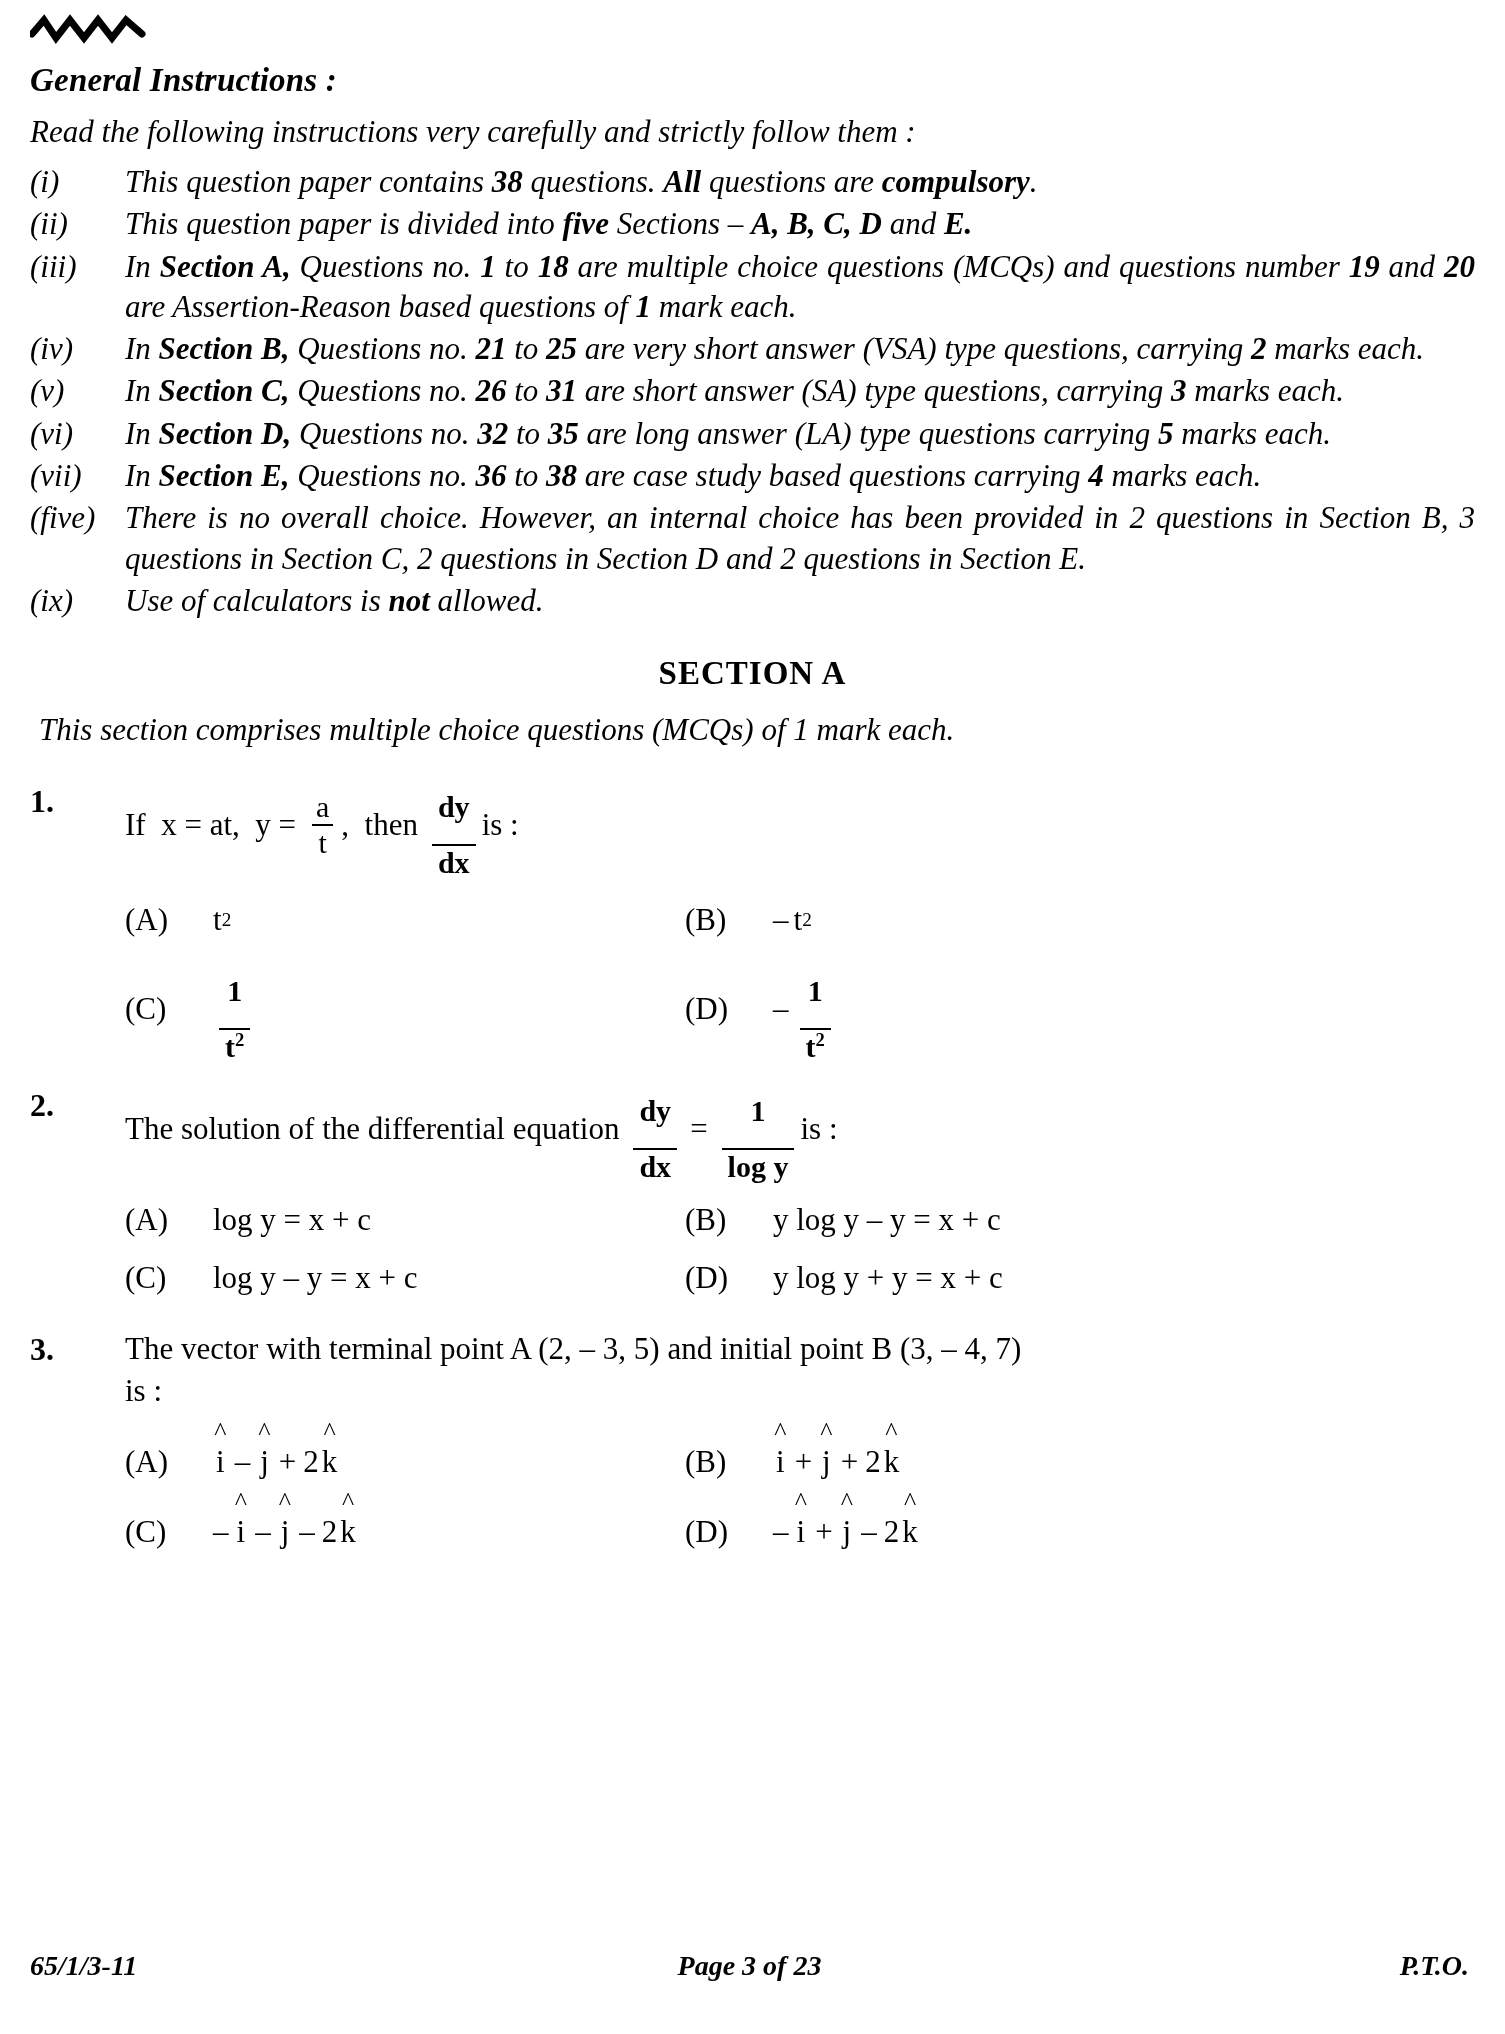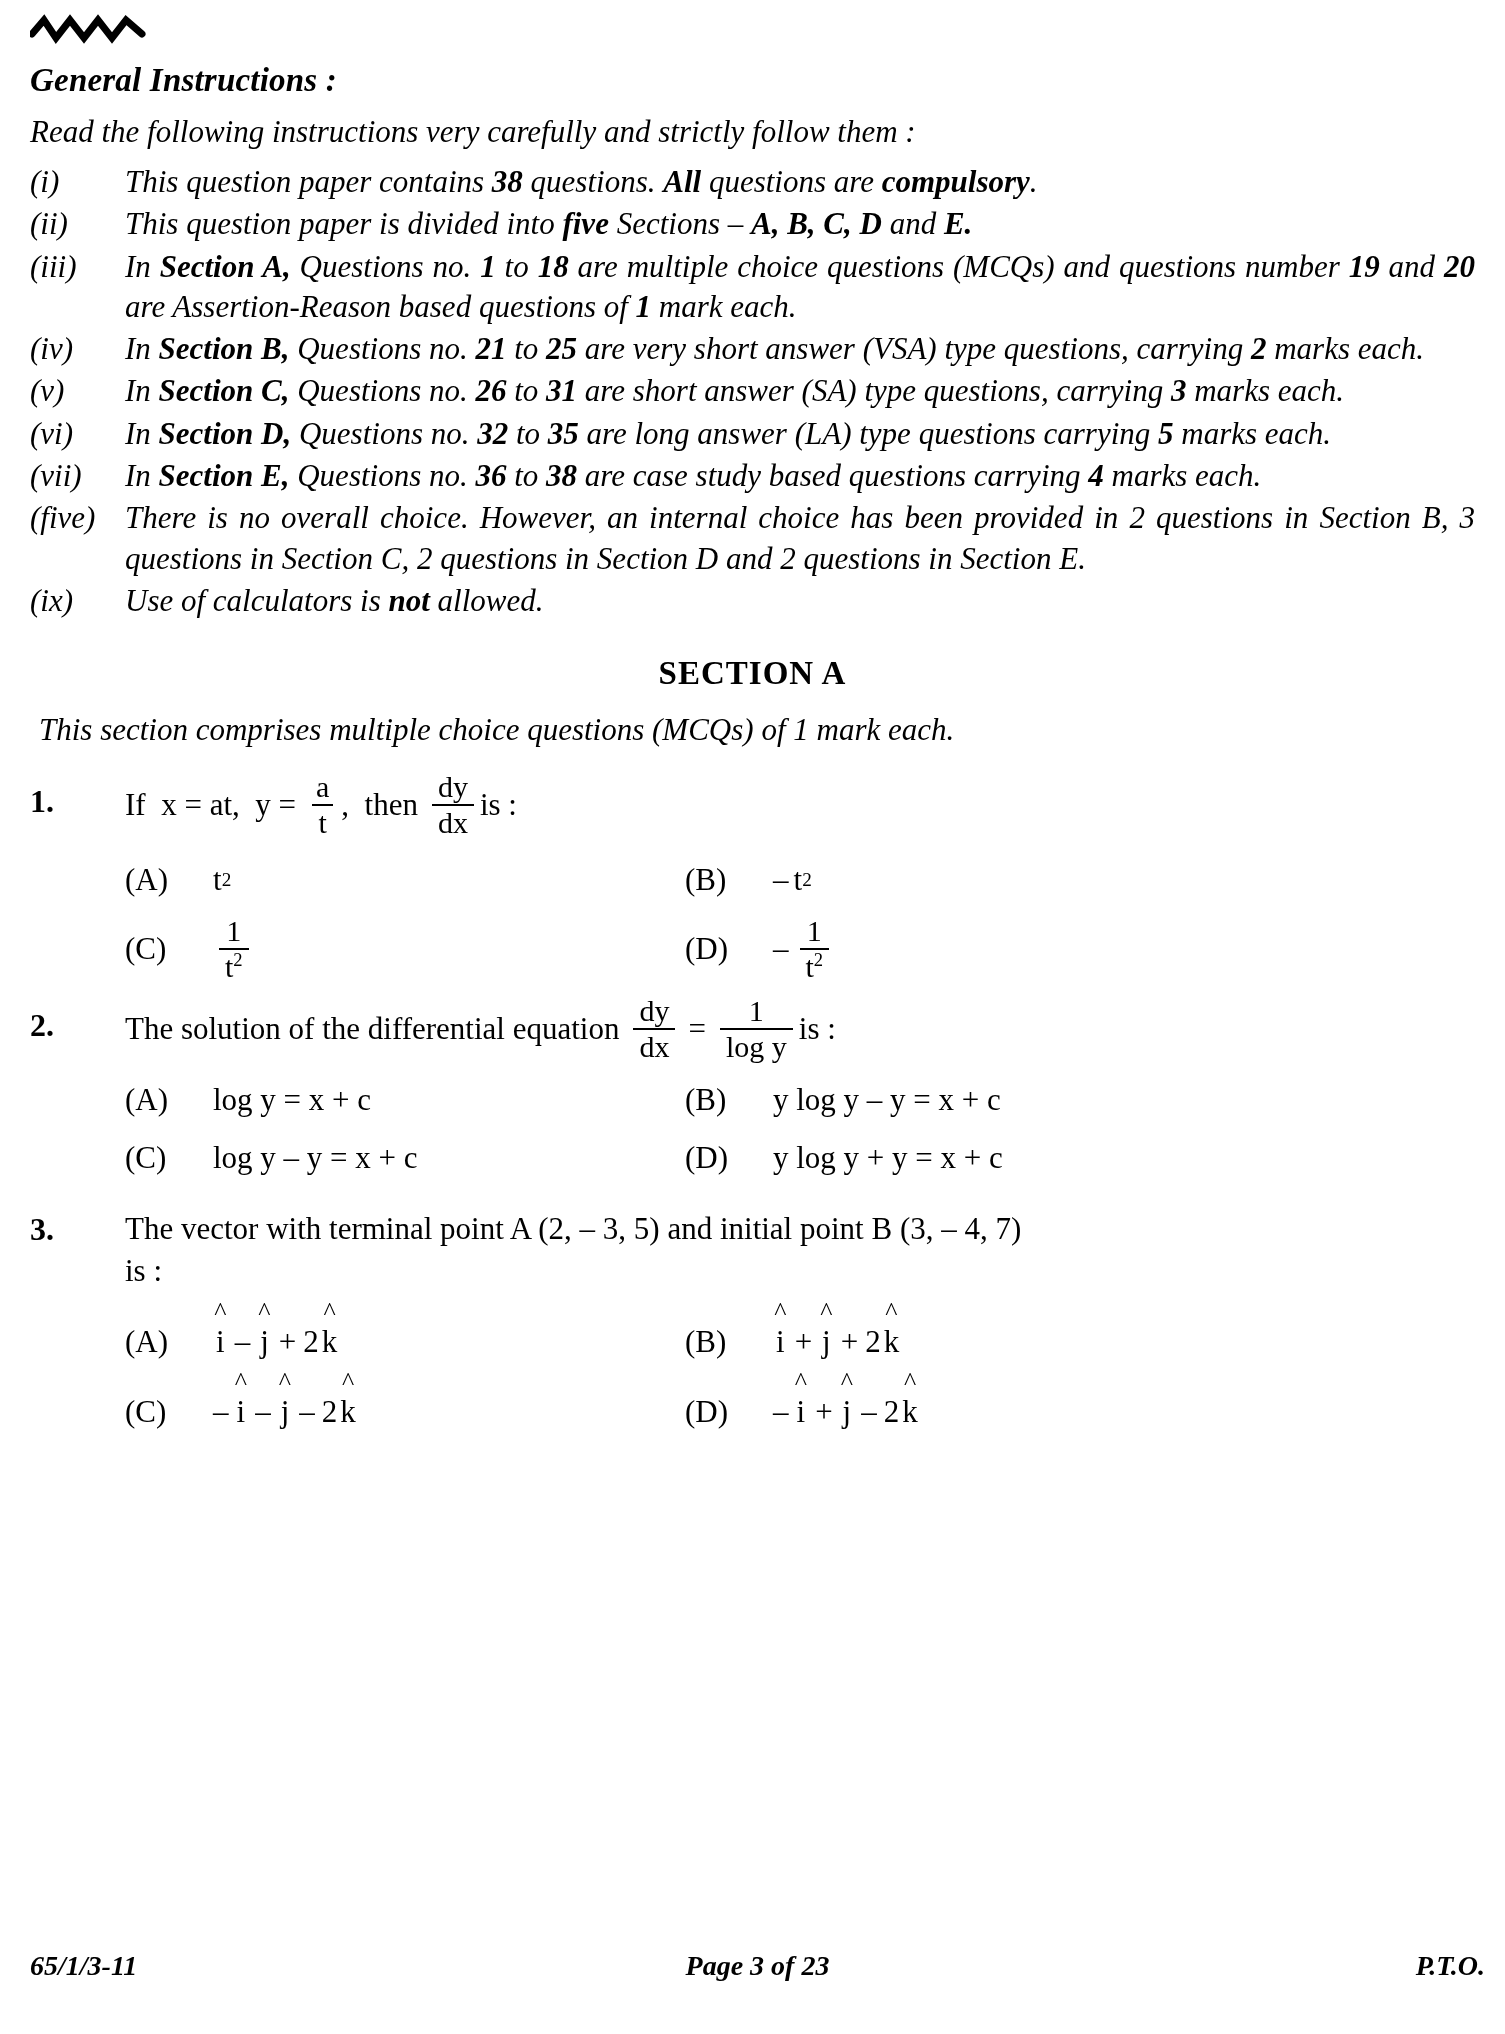--- a/index.html
+++ b/index.html
@@ -154,21 +154,21 @@
   }
   .frac .num {
     padding: 0 6px 2px 6px;
     font-size: 30px;
   }
   .frac .den {
     border-top: 2.2px solid #000;
     padding: 2px 6px 0 6px;
     font-size: 30px;
   }
-  .frac.bold .num, .frac.bold .den { font-weight: normal; }
+  .frac.bold .num, .frac.bold .den { font-weight: bold; margin-top: 20px; }
 
   sup.exp {
     font-size: 0.62em;
     vertical-align: super;
     line-height: 0;
   }
 
   .hatvar {
     position: relative;
     display: inline-block;
@@ -184,21 +184,21 @@
     line-height: 1;
   }
 
   .op { margin: 0 7px; }
   .neg { margin-right: 5px; }
 
   
   .footer {
     position: absolute;
     left: 30px;
-    right: 20px;
+    right: 36px;
     bottom: 22px;
     display: flex;
     align-items: flex-end;
     justify-content: space-between;
     font-size: 28px;
   }
   .footer .code { font-weight: bold; font-style: italic; }
   .footer .pageno {
     font-style: italic;
     font-weight: bold;

